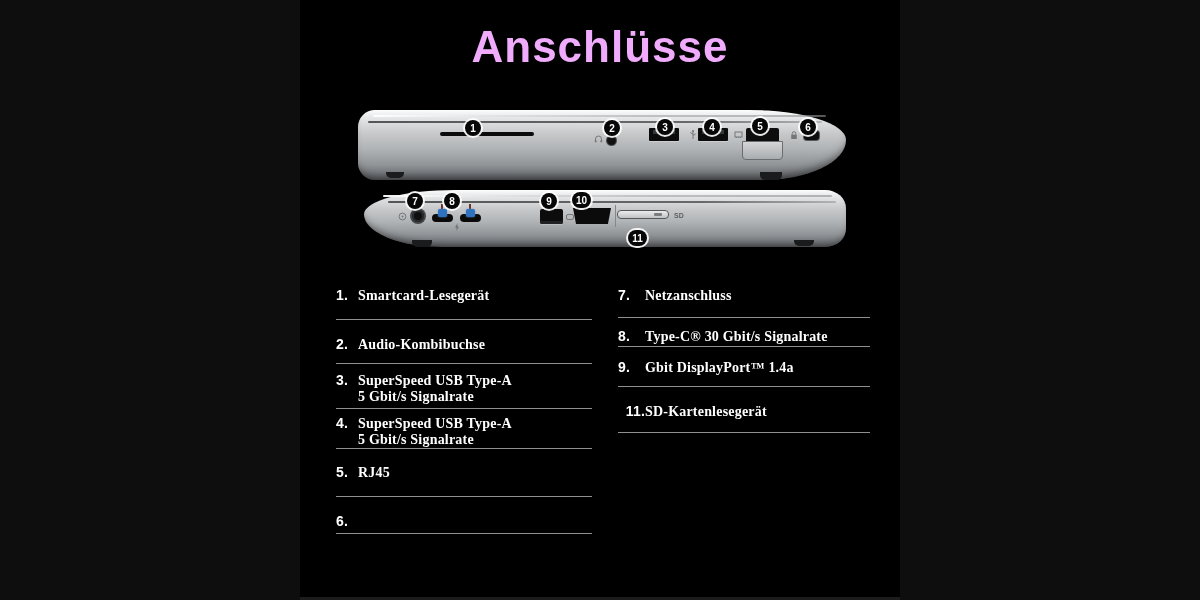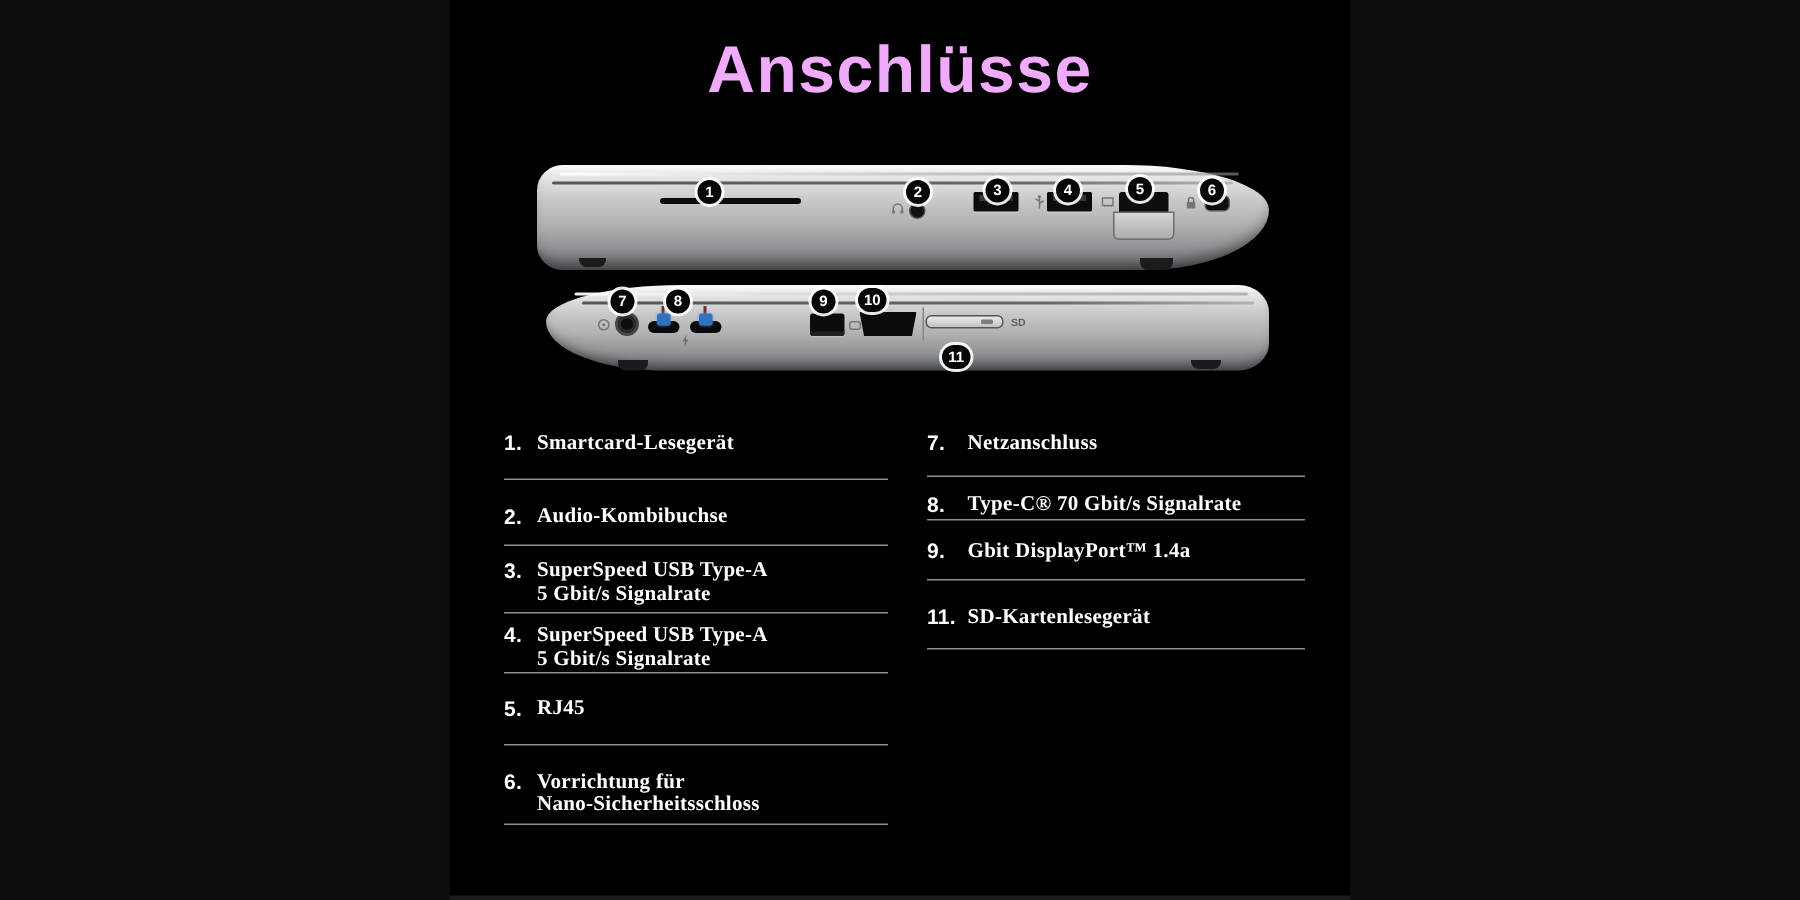--- a/index.html
+++ b/index.html
@@ -105,21 +105,21 @@
   .lrow { display:flex; border-bottom:1px solid #8f8f8f;
     font-size:14px; font-weight:bold; line-height:15.5px; letter-spacing:.2px; }
   .lrow .num { flex:0 0 22px; }
   .legend-col.right .lrow .num { flex:0 0 27px; }
   .lrow .txt span { display:block;font-family:Liberation Serif, serif; }
   .r1 { padding:8px 0 15px; }  .r2 { padding:17px 0 11px; }
   .r3 { padding:9px 0 4px; }   .r4 { padding:7px 0 1px; }
   .r5 { padding:16px 0 15px; } .r6 { padding:17px 0 4px; }
   .r7 { padding:8px 0 13px; }  .r8 { padding:11px 0 2px; }
   .r9 { padding:13px 0 10px; } .r10 { padding:19px 0 10px; }
-  .r11 { padding:17px 0 13px; }
+  .r11 { padding:17px 0 13px;text-align:right; }
 </style>
 </head>
 <body>
 
 <div class="panel"></div>
 <div class="panel-bottom-edge"></div>
 
 <h1 class="title">Anschlüsse</h1>
 
 <div class="laptop laptop-a">
@@ -259,38 +259,34 @@
     </span>
   </div>
   <div class="lrow r5">
     <span class="num">5.</span>
     <span class="txt">
         <span>RJ45</span>
       </span>
   </div>
   <div class="lrow r6">
     <span class="num">6.</span>
-    <span class="txt">
-      <span>Vorrichtung für</span>
-      <span>Nano-Sicherheitsschloss</span>
-    </span>
   </div>
 </div>
 
 <div class="legend-col right">
   <div class="lrow r7">
     <span class="num">7.</span>
     <span class="txt">
         <span>Netzanschluss</span>
       </span>
   </div>
   <div class="lrow r8">
     <span class="num">8.</span>
     <span class="txt">
-      <span>Type-C® 70 Gbit/s Signalrate</span>
+      <span>Type-C® 30 Gbit/s Signalrate</span>
     </span>
   </div>
   <div class="lrow r9">
     <span class="num">9.</span>
     <span class="txt">
         <span>Gbit DisplayPort™ 1.4a</span>
       </span>
   </div>
   <div class="lrow r11">
     <span class="num">11.</span>

